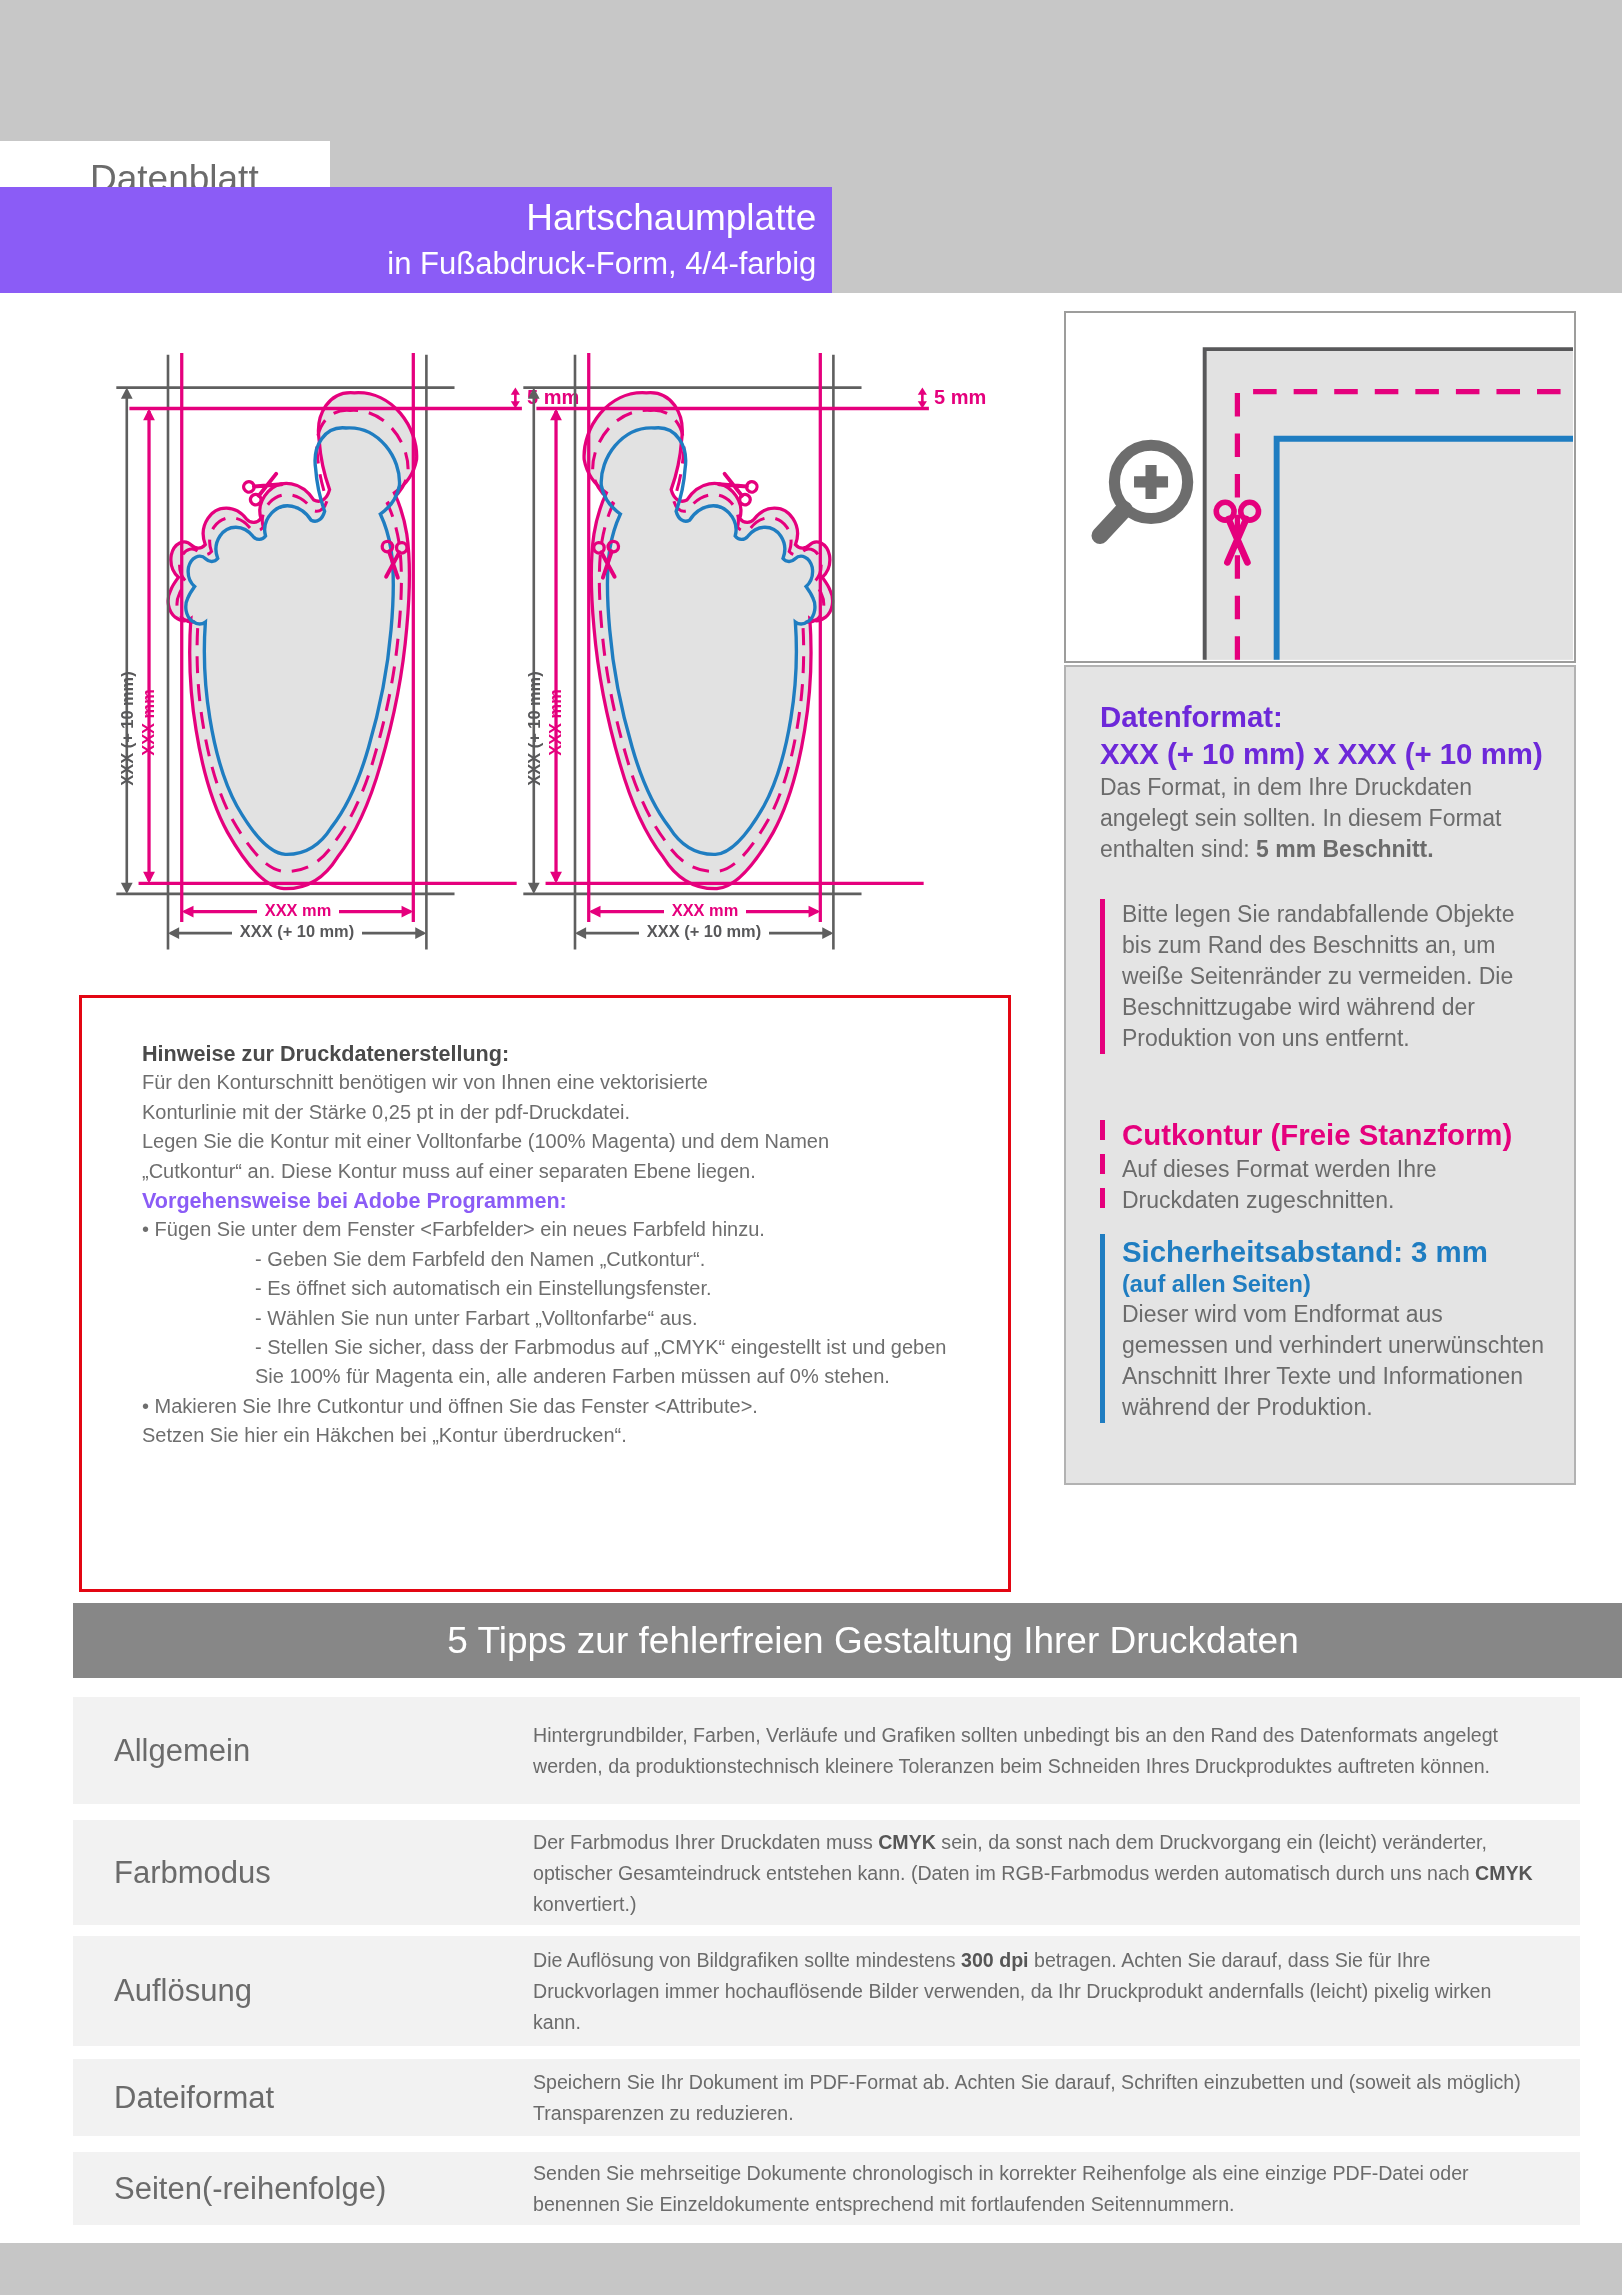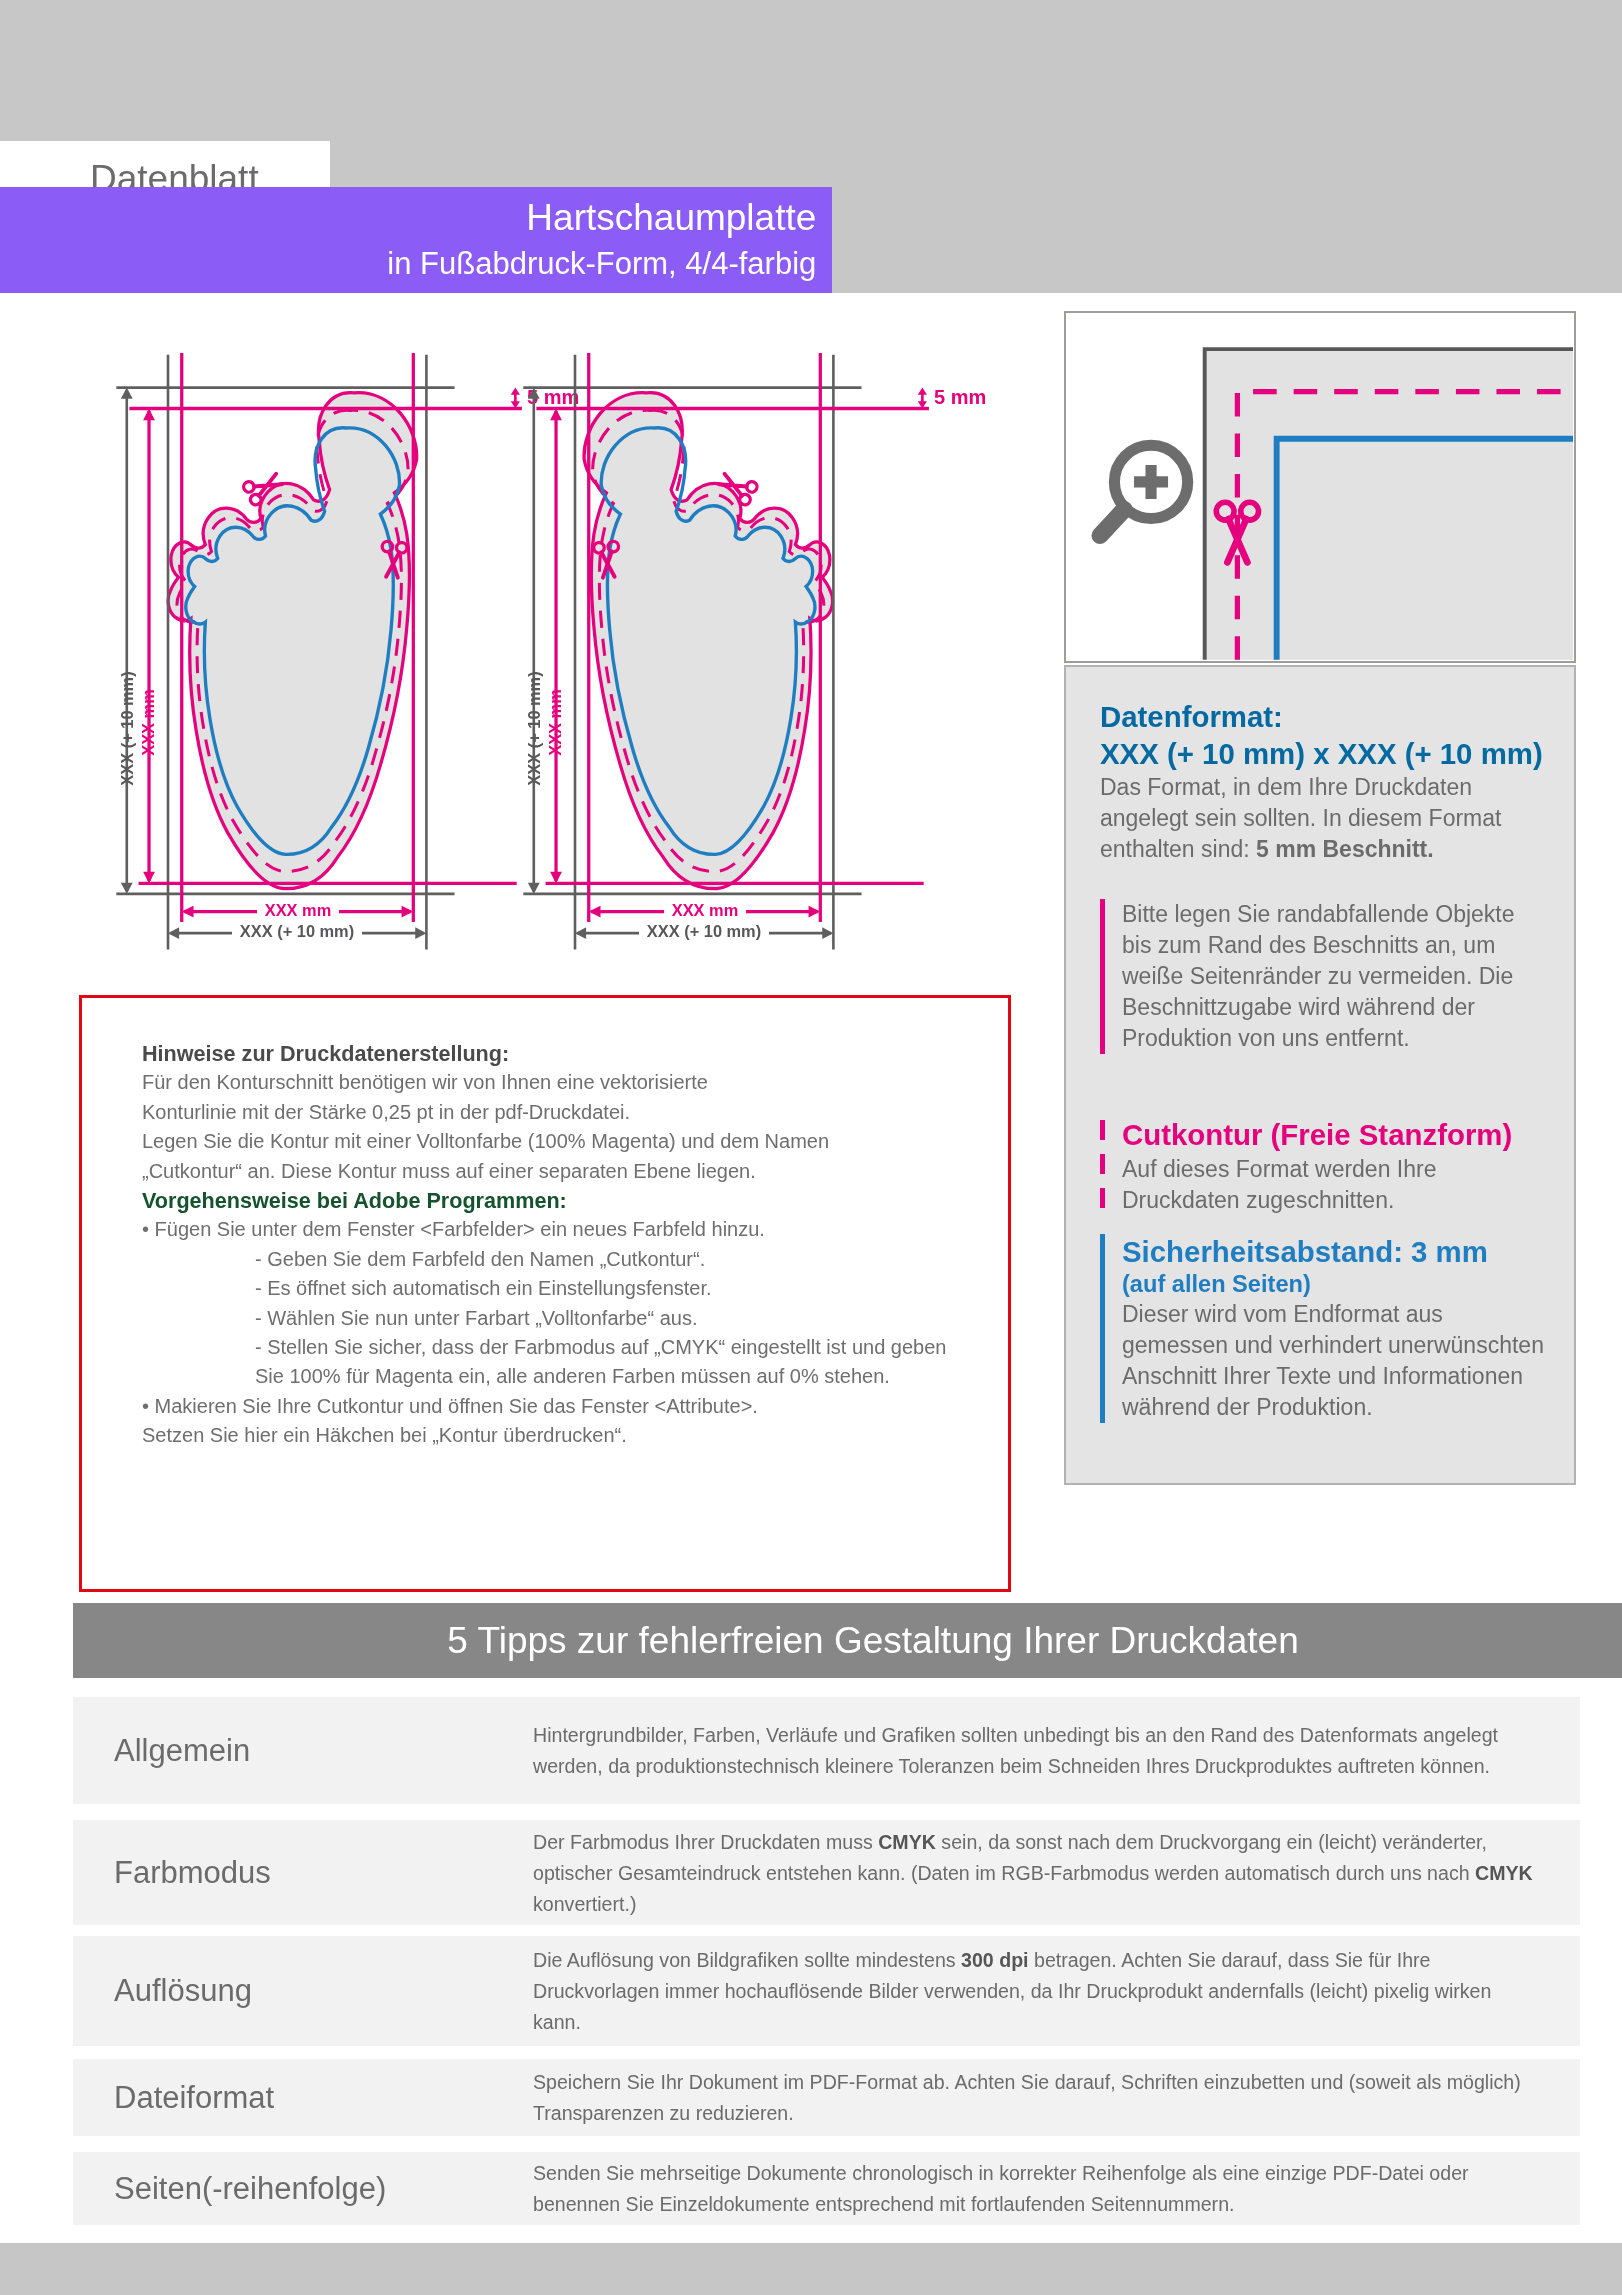--- a/index.html
+++ b/index.html
@@ -28,40 +28,40 @@
   .dim-h-inner span { background:#ffffff; padding:0 7.9px; color:#e5007d; font-weight:bold; font-size:16.4px; }
   .dim-h-outer { left:70px; top:592px; width:258px; }
   .dim-h-outer span { background:#ffffff; padding:0 7.9px; color:#58585a; font-weight:bold; font-size:16.4px; }
   .bleed-label { left:429px; top:56px; color:#e5007d; font-size:20px; }
   
   .zoom-box { position:absolute; left:1064px; top:311px; width:512px; height:352px;
               background:#ffffff; border:2.6px solid #9d9d9c; box-sizing:border-box; }
   .info-panel { position:absolute; left:1064px; top:665px; width:512px; height:820px;
               background:#e4e4e4; border:2px solid #b2b2b2; box-sizing:border-box;
               padding:31px 26px 0 34px; color:#6b6b6b; font-size:23px; line-height:31px; }
-  .info-panel .h1 { font-size:29.4px; line-height:37px; font-weight:bold; color:#0369a1; }
+  .info-panel .h1 { font-size:29.4px; line-height:37px; font-weight:bold; color:#6d28d9; }
   .info-panel p { margin:0; }
   .ip-body { margin-top:3.9px; }
   .bar-block { border-left:5.2px solid #e5007d; padding-left:17px; margin-top:34px; }
   .cut-block  { position:relative; padding-left:22px; margin-top:62px; }
   .cut-block .dashbar { position:absolute; left:0; top:3.9px; bottom:2.6px; width:5.2px;
         background:repeating-linear-gradient(to bottom,#e5007d 0 19.6px, rgba(0,0,0,0) 19.6px 34px); }
   .cut-title { font-size:29.4px; line-height:38px; font-weight:bold; color:#e5007d; }
   .safe-block { border-left:5.2px solid #1f7dc1; padding-left:17px; margin-top:18px; }
   .safe-title { font-size:29.4px; line-height:35px; font-weight:bold; color:#1f7dc1; }
   .safe-sub   { font-size:23.6px; line-height:30px; font-weight:bold; color:#1f7dc1; }
   
   .hint-box { position:absolute; left:79px; top:995px; width:932px; height:597px;
               border:3.9px solid #e30613; box-sizing:border-box; background:#ffffff;
               padding:41px 33px 0 60px; color:#6e6e6e; font-size:20px; line-height:29.4px; }
   .hint-box .hb-title { font-weight:bold; color:#4a4a4a; font-size:21.6px; }
   .hint-box p { margin:0; white-space:pre-line; }
   .hb-p1 { margin-top:34px; }
   .hb-p2 { margin-top:30px; }
-  .hb-sub { margin-top:37px; font-weight:bold; color:#14532d; font-size:21.6px; }
+  .hb-sub { margin-top:37px; font-weight:bold; color:#8b5cf6; font-size:21.6px; }
   .hb-b1 { margin-top:31px; }
   .hb-subitem { padding-left:113px; white-space:pre-line; }
   .hb-b2 { margin-top:37px; }
   
   .tips-band { position:absolute; left:73px; top:1603px; width:1553px; height:75px; background:#878787;text-align:center; }
   .tips-band span { display:block; color:#ffffff; font-size:37px; line-height:75px; padding-left:47px; }
   .tip-row { position:absolute; left:73px; width:1507px; background:#f2f2f2; }
   .tip-label { position:absolute; left:41px; top:50%; transform:translateY(-50%);
                font-size:31px; color:#6b6b6b; }
   .tip-text  { position:absolute; left:460px; right:39px; top:50%; transform:translateY(-50%);

